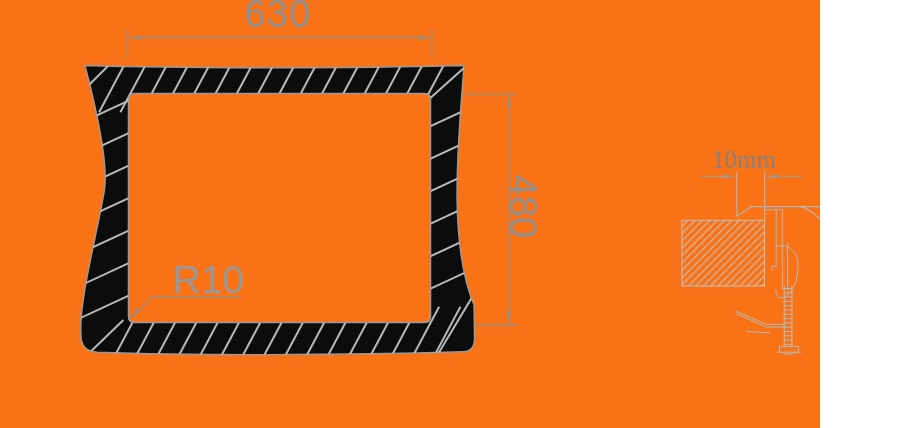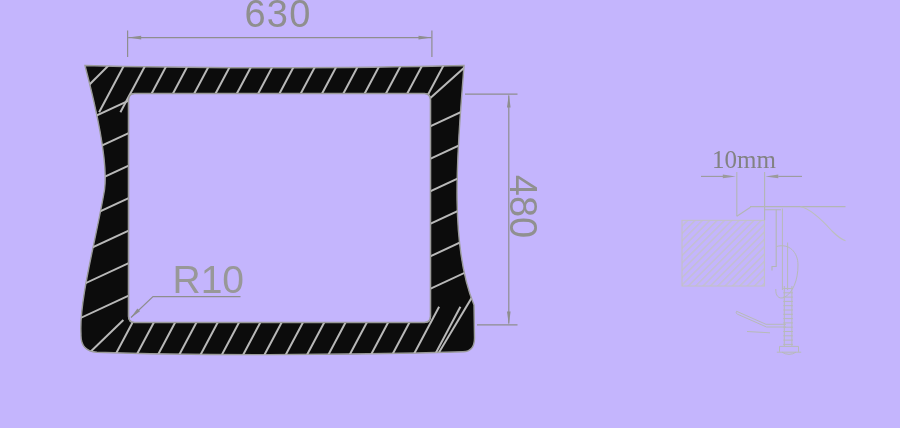--- a/index.html
+++ b/index.html
@@ -1,16 +1,16 @@
 <!DOCTYPE html>
 <html><head>
 <meta charset="utf-8">
 <style>
   html,body{margin:0;padding:0;background:#ffffff;}
-  #stage{position:relative;width:900px;height:428px;background:#c4b5fd;overflow:hidden;
+  #stage{position:relative;width:820px;height:428px;background:#f97316;overflow:hidden;
          font-family:"Liberation Sans",sans-serif;}
 </style>
 </head>
 <body>
 <div id="stage">
 <svg width="900" height="428" viewBox="0 0 900 428" xmlns="http://www.w3.org/2000/svg">
   <defs>
     <path id="framePath" fill-rule="evenodd" clip-rule="evenodd" d="M 85,65.5
          C 190,68.5 350,68.5 464,65.5
          C 459,135 447,240 474,305

